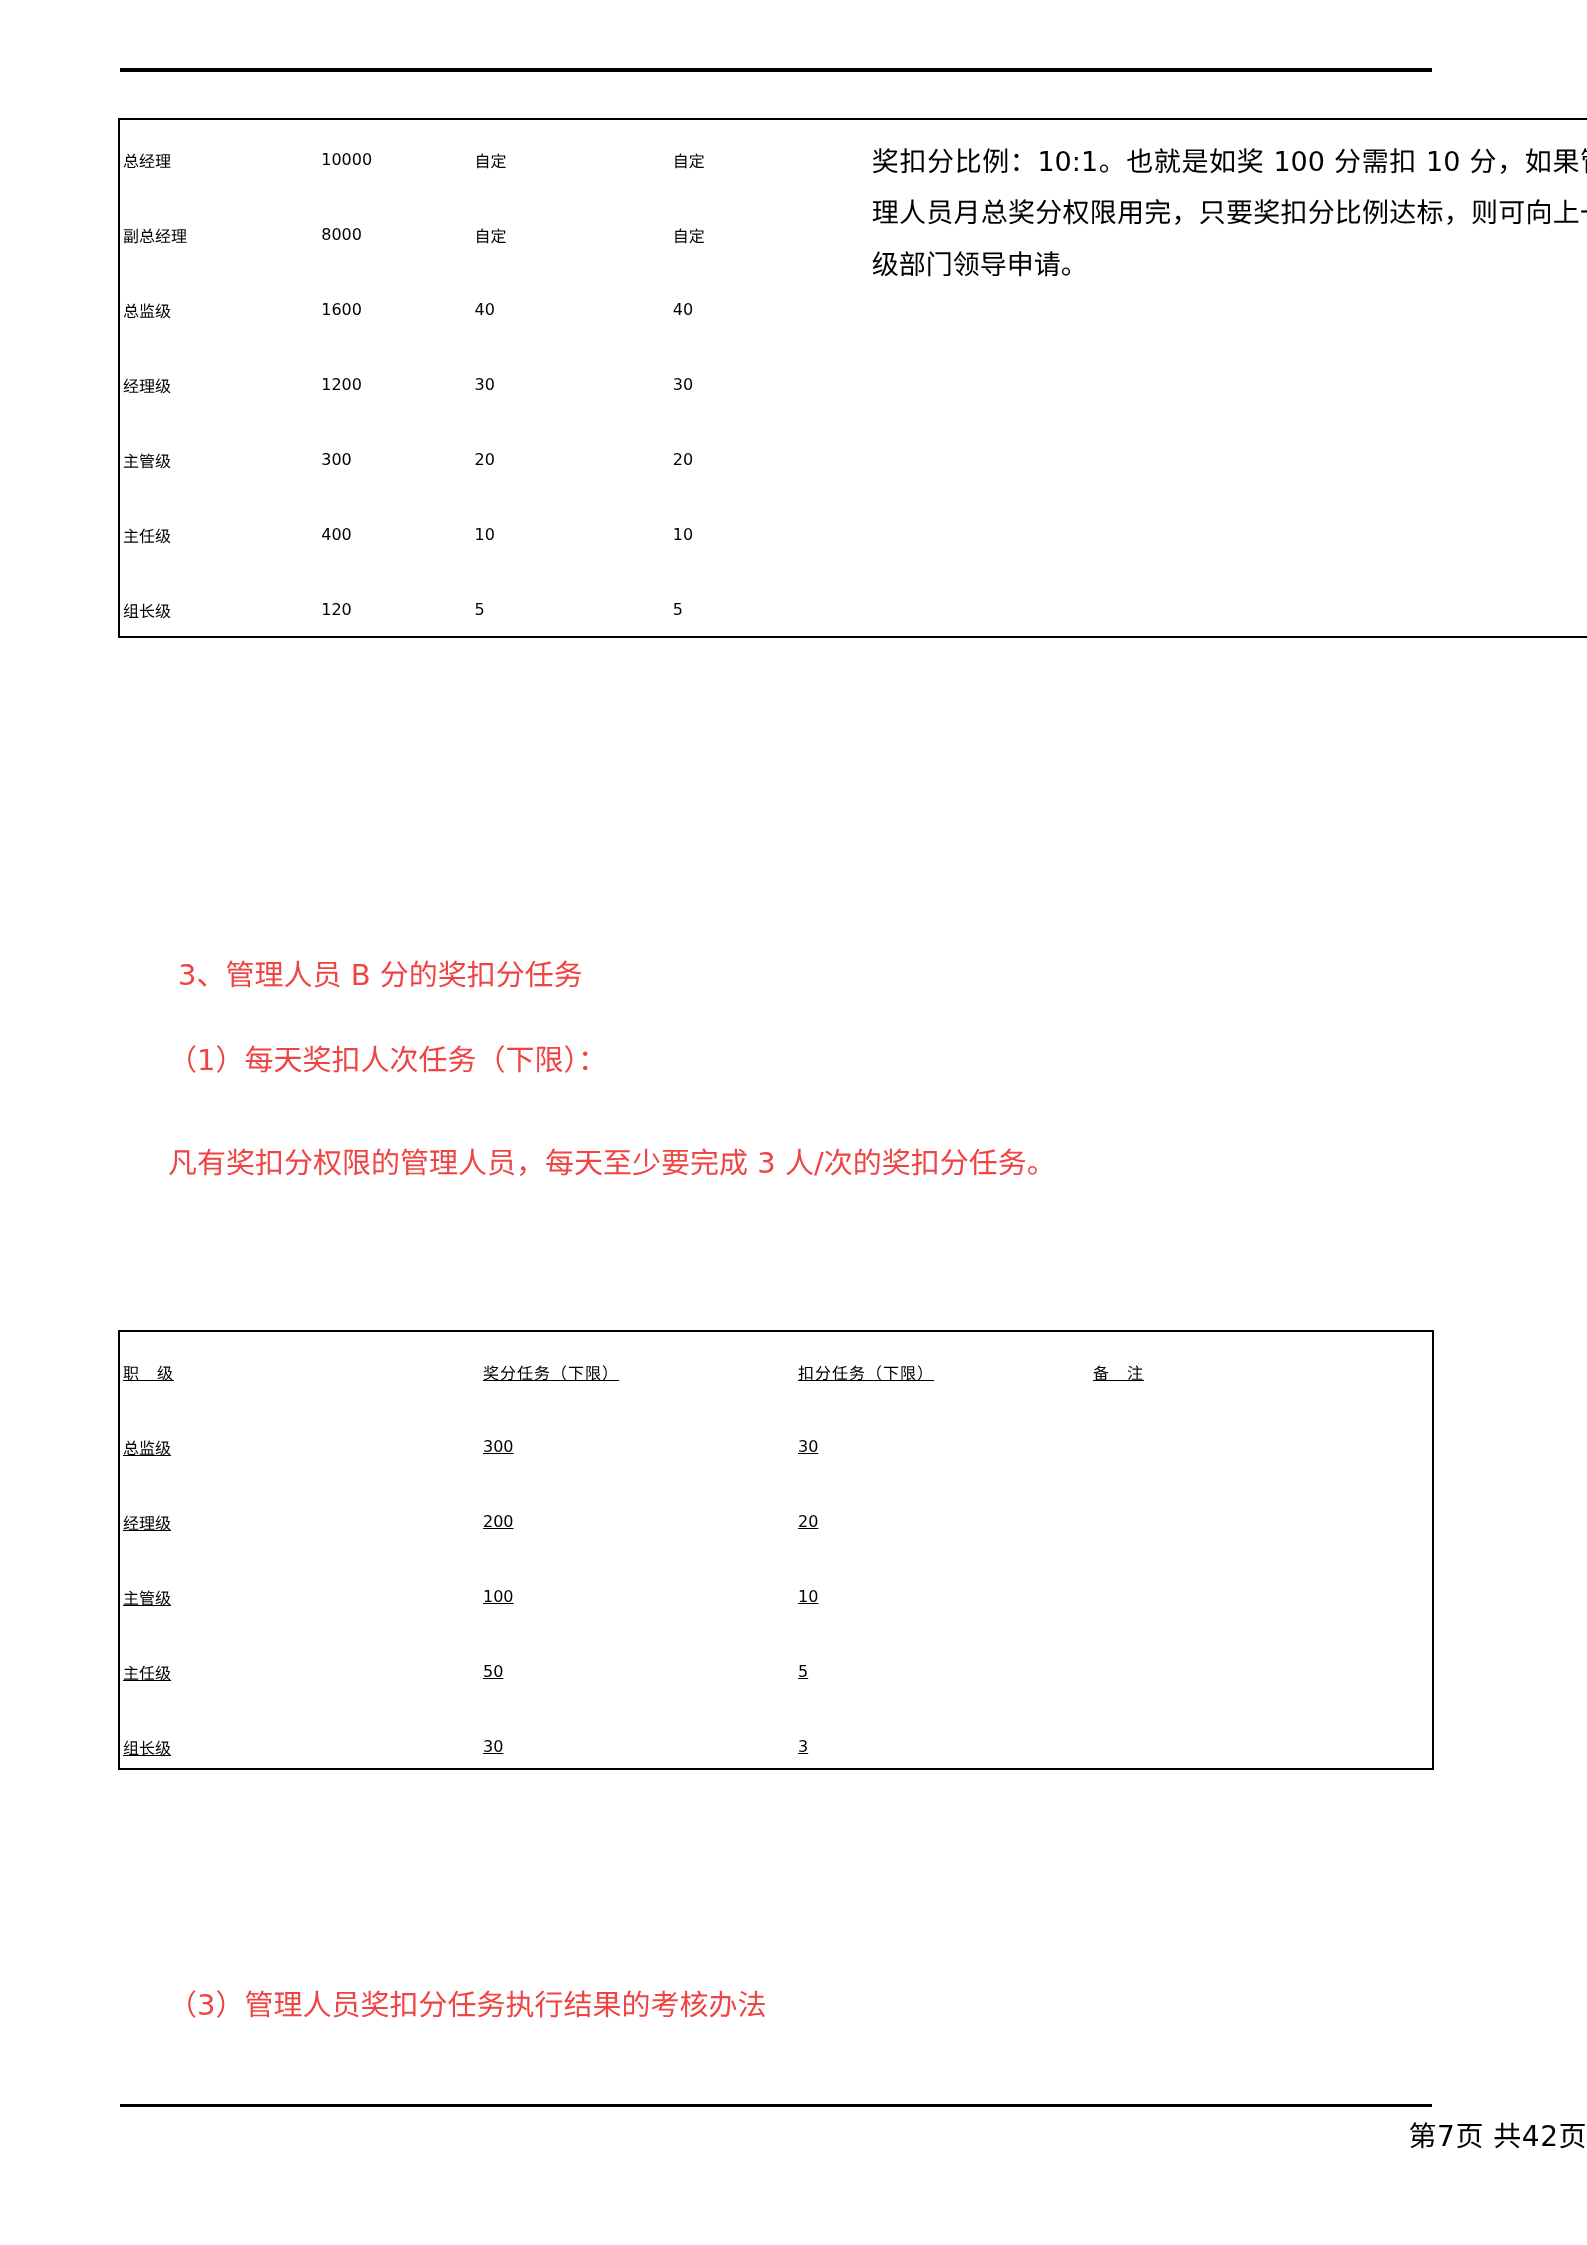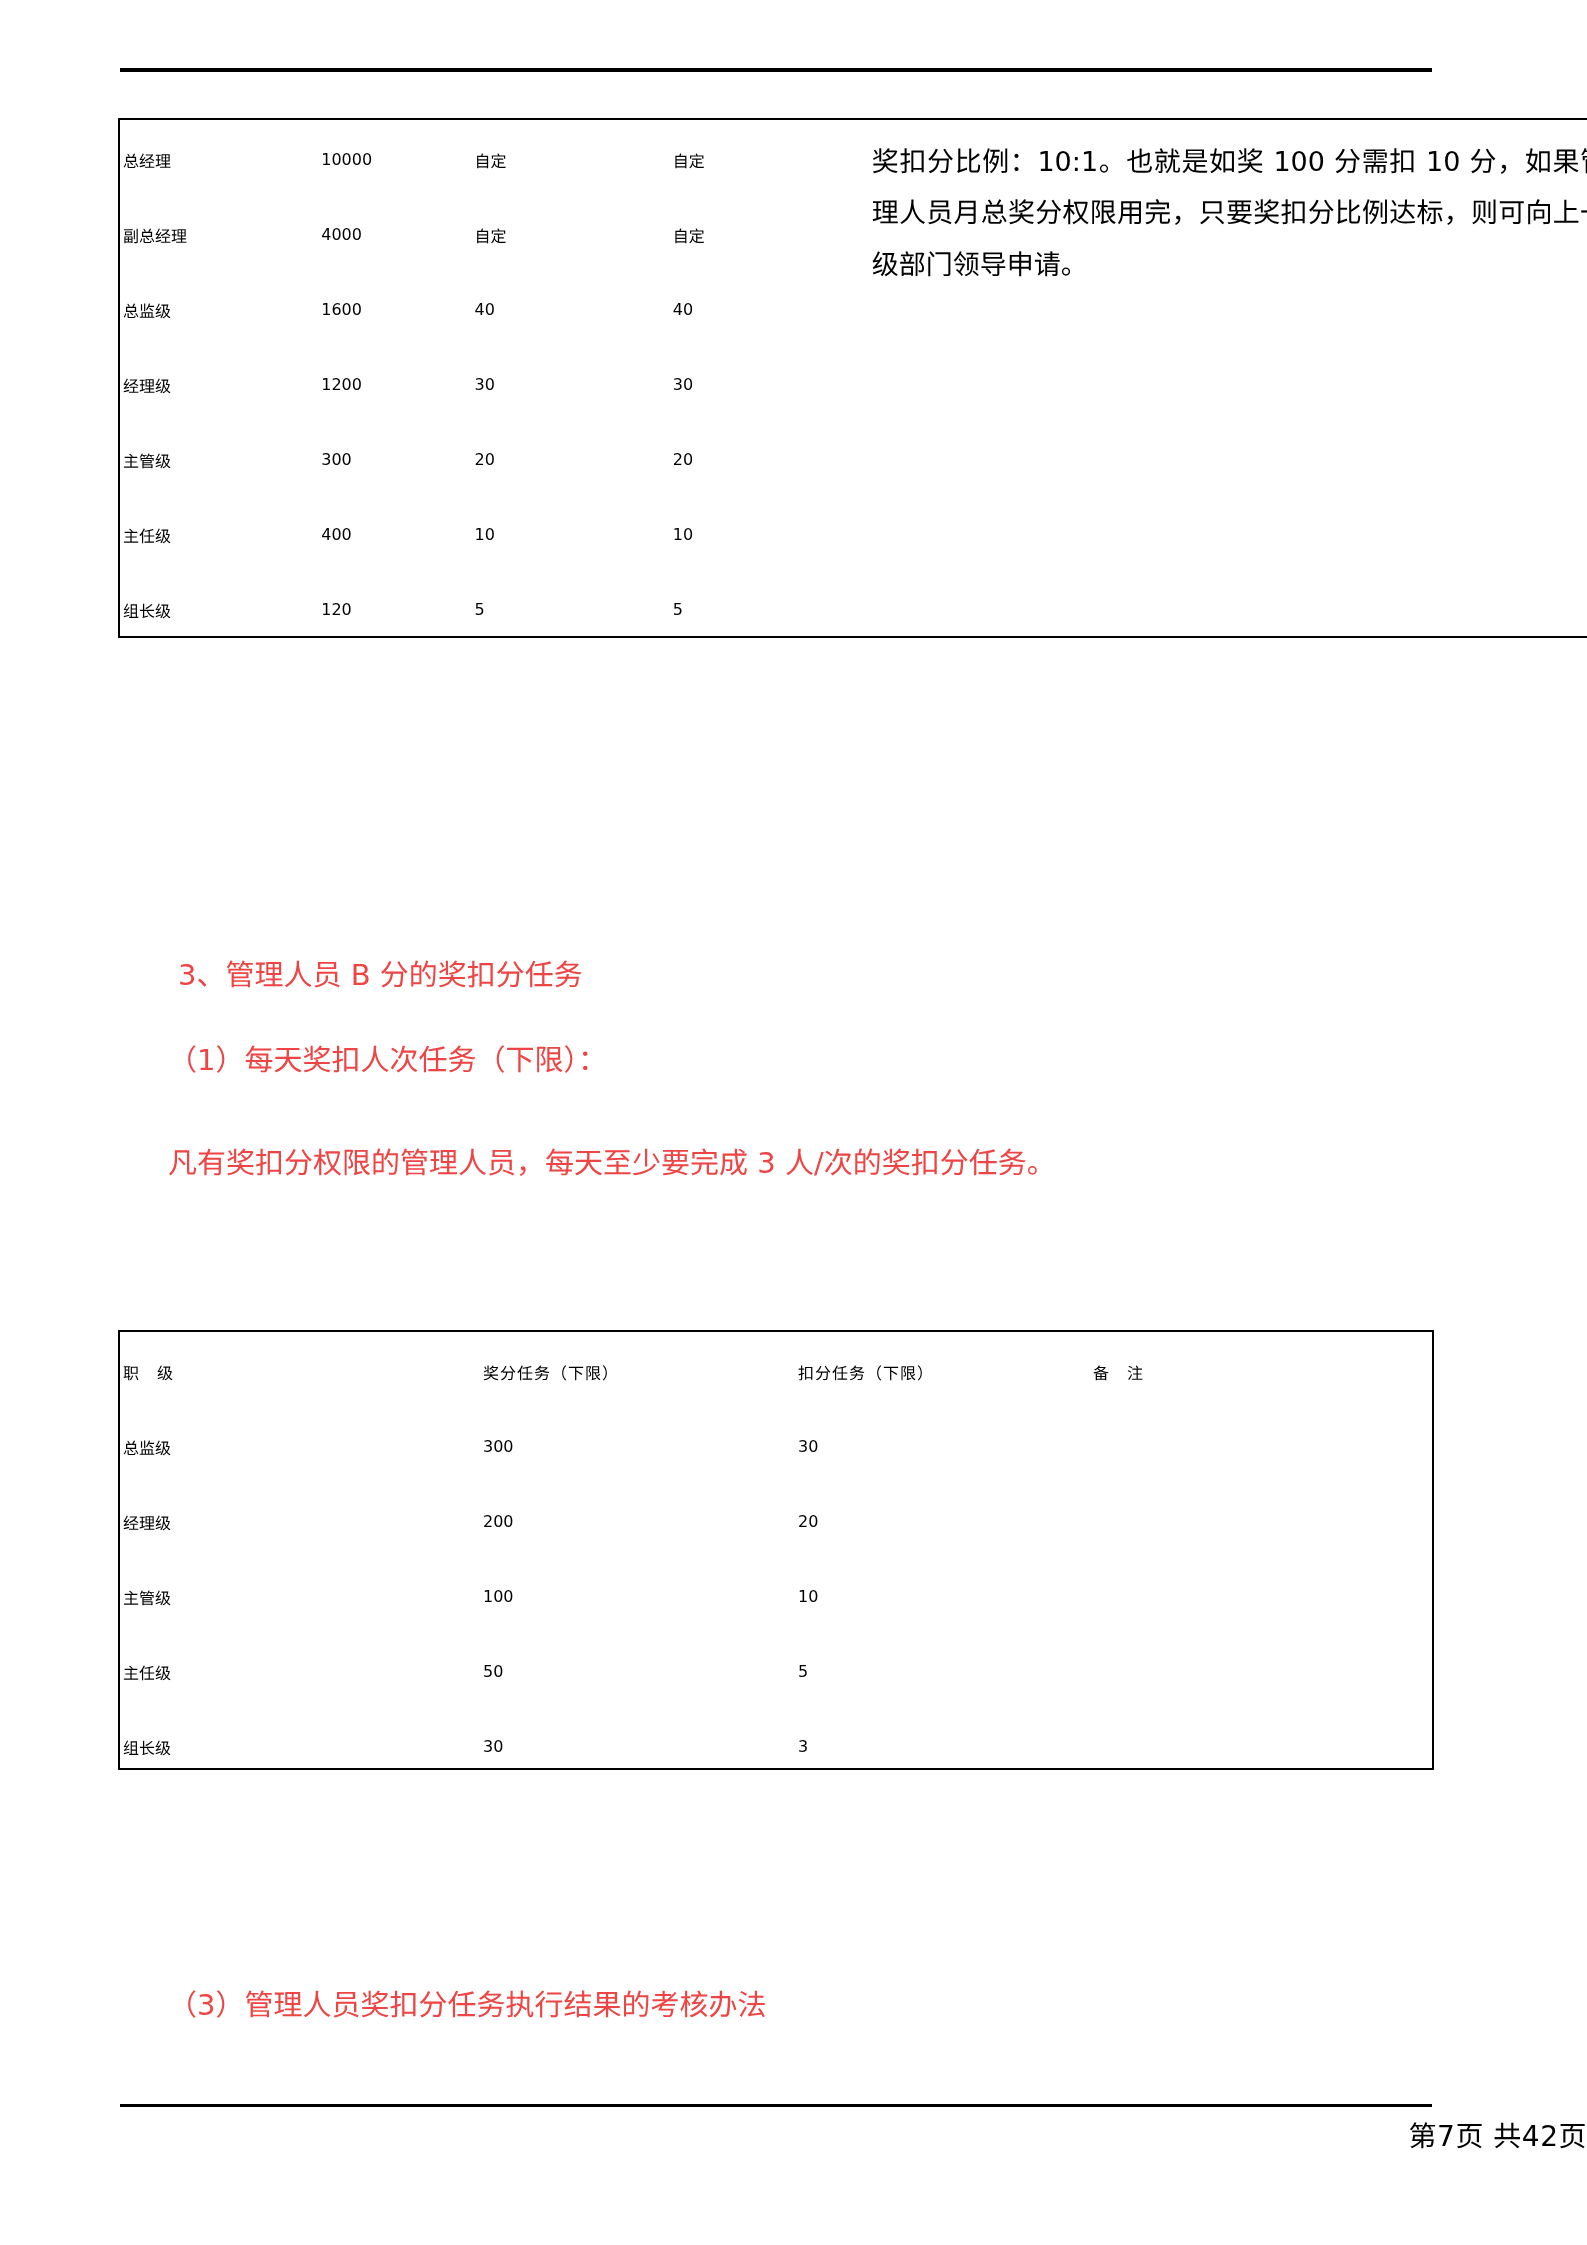--- a/index.html
+++ b/index.html
@@ -93,20 +93,21 @@
     text-justify: inter-character;
     word-break: break-all;
   }
 
   
   #table2-wrap {
     left: 118px;
     top: 1330px;
     width: 1316px;
     height: 440px;
+    text-decoration: underline;
   }
   #table2 td {
     height: 73px;
   }
   #table2 td.head {
     letter-spacing: 1px;
   }
   #table2 td.remark-cell {
     text-align: center;
     vertical-align: middle;
@@ -147,21 +148,21 @@
           <td>总经理</td>
           <td>10000</td>
           <td>自定</td>
           <td>自定</td>
           <td class="note-cell" rowspan="7">
             <p class="note-para">奖扣分比例：10:1。也就是如奖 100 分需扣 10 分，如果管理人员月总奖分权限用完，只要奖扣分比例达标，则可向上一级部门领导申请。</p>
           </td>
         </tr>
         <tr>
           <td>副总经理</td>
-          <td>4000</td>
+          <td>8000</td>
           <td>自定</td>
           <td>自定</td>
         </tr>
         <tr>
           <td>总监级</td>
           <td>1600</td>
           <td>40</td>
           <td>40</td>
         </tr>
         <tr>

